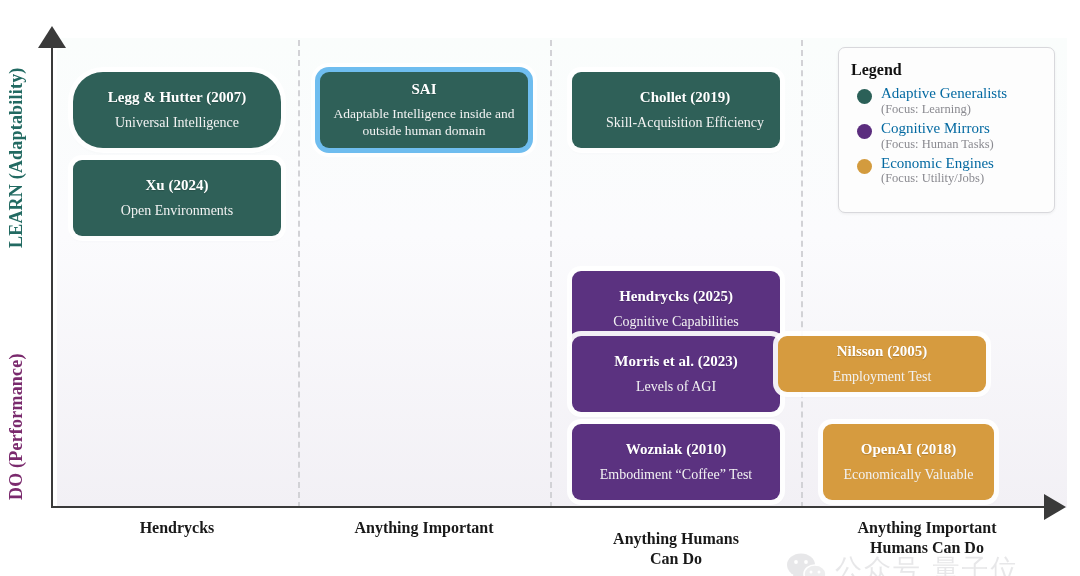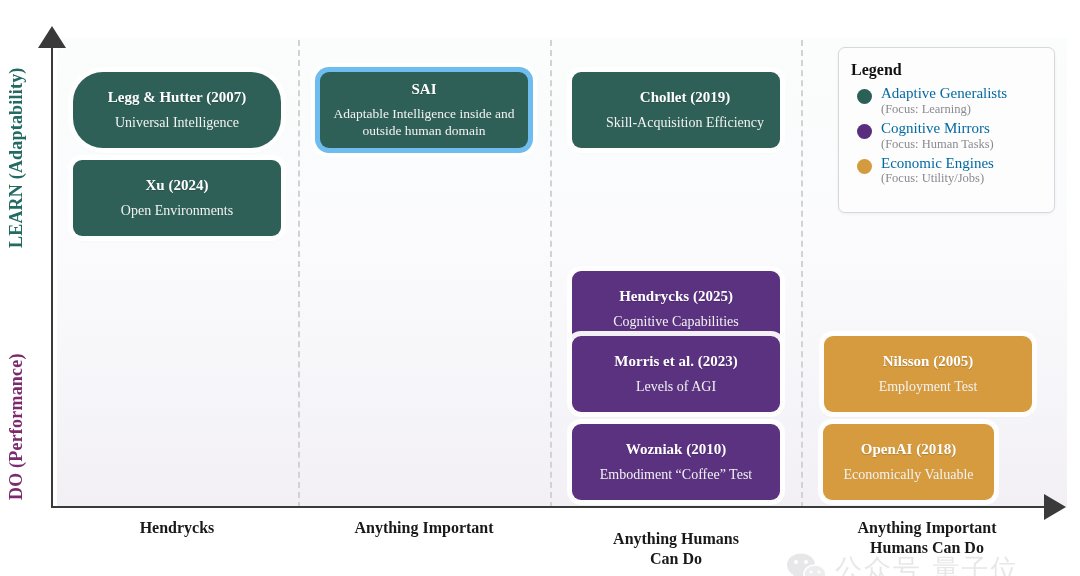--- a/index.html
+++ b/index.html
@@ -193,21 +193,21 @@
   <div class="cbox purple" style="left:572px; top:336px; width:208px; height:76px;">
     <div class="box-title">Morris et al. (2023)</div>
     <div class="box-sub">Levels of AGI</div>
   </div>
 
   <div class="cbox purple" style="left:572px; top:424px; width:208px; height:76px;">
     <div class="box-title">Wozniak (2010)</div>
     <div class="box-sub">Embodiment “Coffee” Test</div>
   </div>
 
-  <div class="cbox gold" style="left:824px; top:336px; width:208px; height:76px;text-align:right;">
+  <div class="cbox gold" style="left:778px; top:336px; width:208px; height:56px;text-align:right;">
     <div class="box-title">Nilsson (2005)</div>
     <div class="box-sub">Employment Test</div>
   </div>
 
   <div class="cbox gold" style="left:823px; top:424px; width:171px; height:76px;">
     <div class="box-title">OpenAI (2018)</div>
     <div class="box-sub">Economically Valuable</div>
   </div>
 
   <div id="legend">

